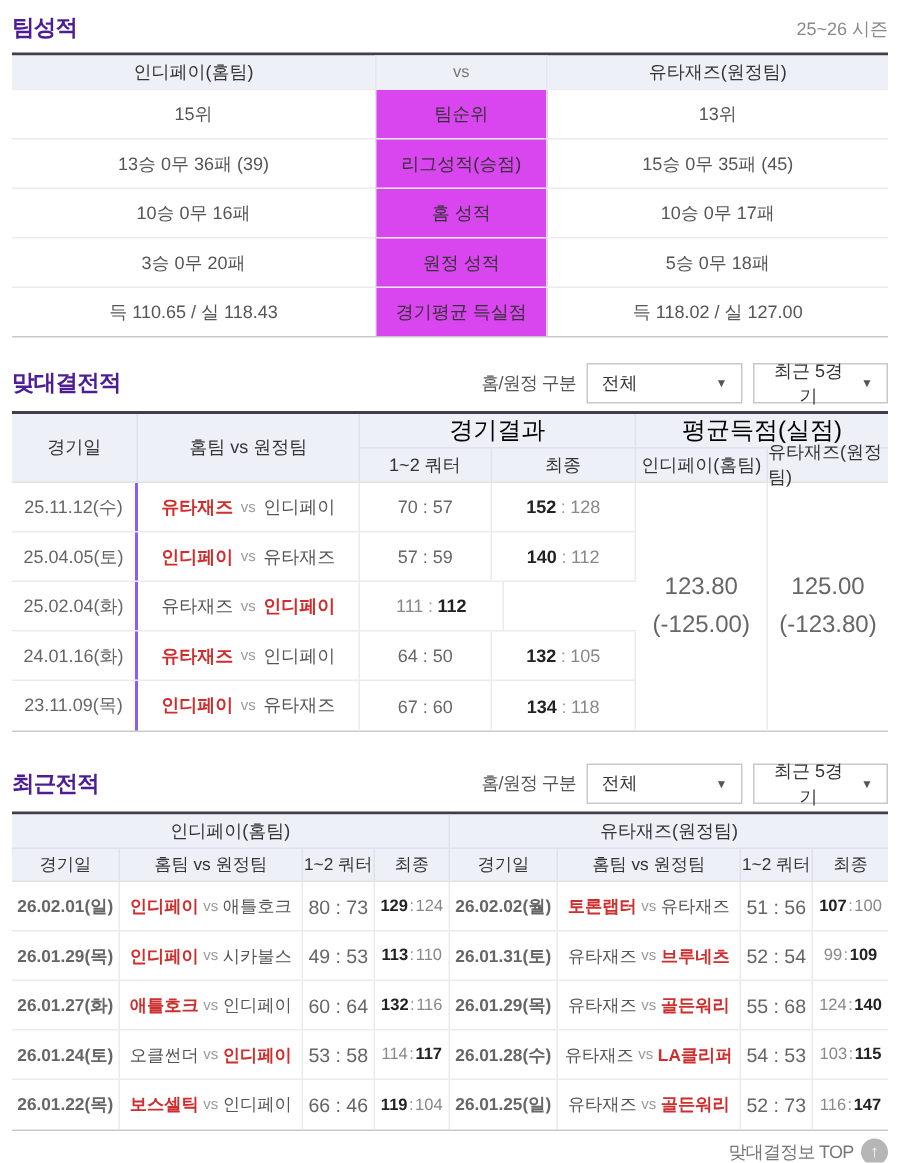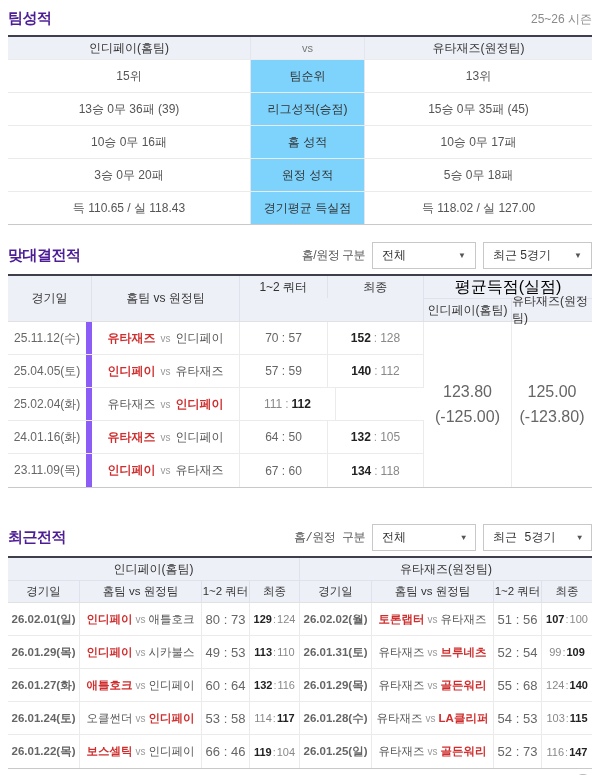--- a/index.html
+++ b/index.html
@@ -6,43 +6,43 @@
   html, body { width: 600px; height: 775px; background: #fff; overflow: hidden; }
   body { font-family: "Liberation Sans", sans-serif; }
   .page { padding: 0 8px; }
 
   
   .section-head { display: flex; justify-content: space-between; align-items: flex-end; }
   .sec-title { font-size: 15px; font-weight: 700; color: #4c1d95; letter-spacing: -0.5px; }
   .season-label { font-size: 12px; color: #8a8a8a; }
   #sec1-head { padding-top: 9px; margin-bottom: 7px; }
   #sec2-head { margin-top: 17px; margin-bottom: 5px; align-items: center; }
-  #sec3-head { margin-top: 36px; margin-bottom: 5px; align-items: center; font-family: Liberation Mono, monospace; }
+  #sec3-head { margin-top: 21px; margin-bottom: 5px; align-items: center; }
 
   
   .filters { display: flex; align-items: center; gap: 7px; }
   .filter-label { font-size: 12px; color: #555; letter-spacing: -0.5px; }
   .select { height: 27px; border: 1px solid #c8c8c8; background: #fff; display: flex; align-items: center;
             justify-content: space-between; padding: 0 9px; font-size: 12px; color: #333; cursor: pointer; }
   .select .chev { font-size: 8px; color: #555; margin-left: 8px; }
   .select.w1 { width: 104px; }
-  .select.w2 { width: 109px; text-align: center; }
+  .select.w2 { width: 90px; text-align: center; }
 
   
   .tbl { border-top: 2px solid #3e3e4c; border-bottom: 1px solid #c9c9c9; }
   .cell { display: flex; align-items: center; justify-content: center; }
 
   
   .ts-head { display: flex; height: 22px; background: #eef0f8; }
   .ts-head .cell { font-size: 12px; color: #333; }
   .ts-head .ts-mid { font-size: 11px; color: #777; background: #eef0f8; }
   .ts-row { display: flex; height: 33px; border-top: 1px solid #ebebeb; }
   .ts-row .cell { font-size: 12px; color: #555; }
   .ts-left  { width: 242px; }
-  .ts-mid   { width: 115px; background: #7dd3fc; border-left: 1px solid #e4e6ee; border-right: 1px solid #e4e6ee; }
+  .ts-mid   { width: 115px; background: #d946ef; border-left: 1px solid #e4e6ee; border-right: 1px solid #e4e6ee; }
   .ts-row .ts-mid { color: #333; }
   .ts-right { width: 227px; }
 
   
   .h2h-head { display: flex; height: 46px; background: #eef0f8; border-bottom: 1px solid #e1e1e1; }
   .h2h-head .cell { font-size: 12px; color: #333; }
   .hh-date { width: 84px;  border-right: 1px solid #dfe2ec; }
   .hh-team { width: 148px; border-right: 1px solid #dfe2ec; }
   .hh-grp  { display: flex; flex-direction: column; }
   .hh-grp-result { width: 184px; border-right: 1px solid #dfe2ec; }
@@ -50,21 +50,21 @@
   .hh-grp-top { height: 23px; display: flex; align-items: center; justify-content: center; border-bottom: 1px solid #dfe2ec; }
   .hh-grp-bot { height: 22px; display: flex; }
   .hh-q  { width: 88px; border-right: 1px solid #dfe2ec; }
   .hh-f  { width: 96px; }
   .hh-ah { width: 88px; border-right: 1px solid #dfe2ec; font-size: 11.5px; }
   .hh-aa { width: 80px; font-size: 11.5px; }
 
   .h2h-body { display: flex; }
   .h2h-row { display: flex; height: 33px; border-bottom: 1px solid #ebebeb; }
   .h2h-row:last-child { border-bottom: none; }
-  .c-date { width: 84px;  font-size: 12px; color: #666; border-right: 6px solid #8b5cf6; }
+  .c-date { width: 84px;  font-size: 12px; color: #666; border-right: 2px solid #8b5cf6; }
   .c-team { width: 148px; font-size: 12px; border-right: 1px solid #ebebeb; }
   .c-q    { width: 88px;  font-size: 12px; color: #666; border-right: 1px solid #ebebeb; }
   .c-f    { width: 96px;  font-size: 12px; border-right: 1px solid #ebebeb; }
   .h2h-avgs { display: flex; height: 165px; }
   .avg-cell { display: flex; flex-direction: column; align-items: center; justify-content: center;
               font-size: 16px; color: #666; line-height: 1.55; }
   .avg-home { width: 88px; border-right: 1px solid #ebebeb; }
   .avg-away { width: 80px; }
 
   
@@ -160,20 +160,21 @@
         <span class="chev">▼</span>
       </div>
     </div>
   </div>
 
   <div class="tbl">
     <div class="h2h-head">
       <div class="cell hh-date">경기일</div>
       <div class="cell hh-team">홈팀 vs 원정팀</div>
       <div class="hh-grp hh-grp-result">
+        <div class="hh-grp-top">경기결과</div>
         <div class="hh-grp-bot">
           <div class="cell hh-q">1~2 쿼터</div>
           <div class="cell hh-f">최종</div>
         </div>
       </div>
       <div class="hh-grp hh-grp-avg">
         <div class="hh-grp-top">평균득점(실점)</div>
         <div class="hh-grp-bot">
           <div class="cell hh-ah">인디페이(홈팀)</div>
           <div class="cell hh-aa">유타재즈(원정팀)</div>

